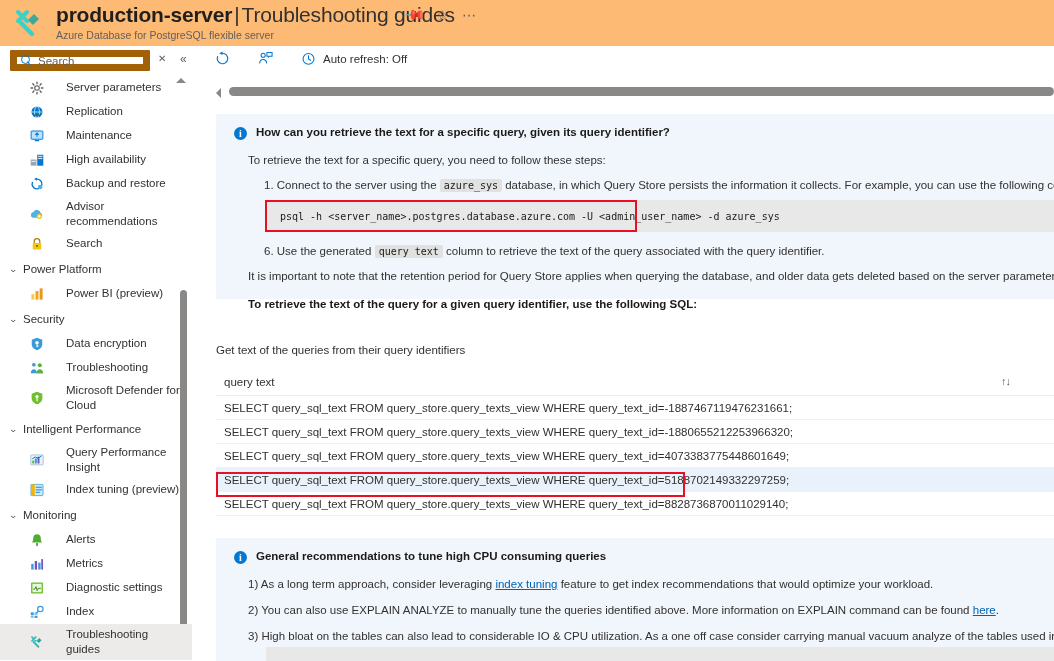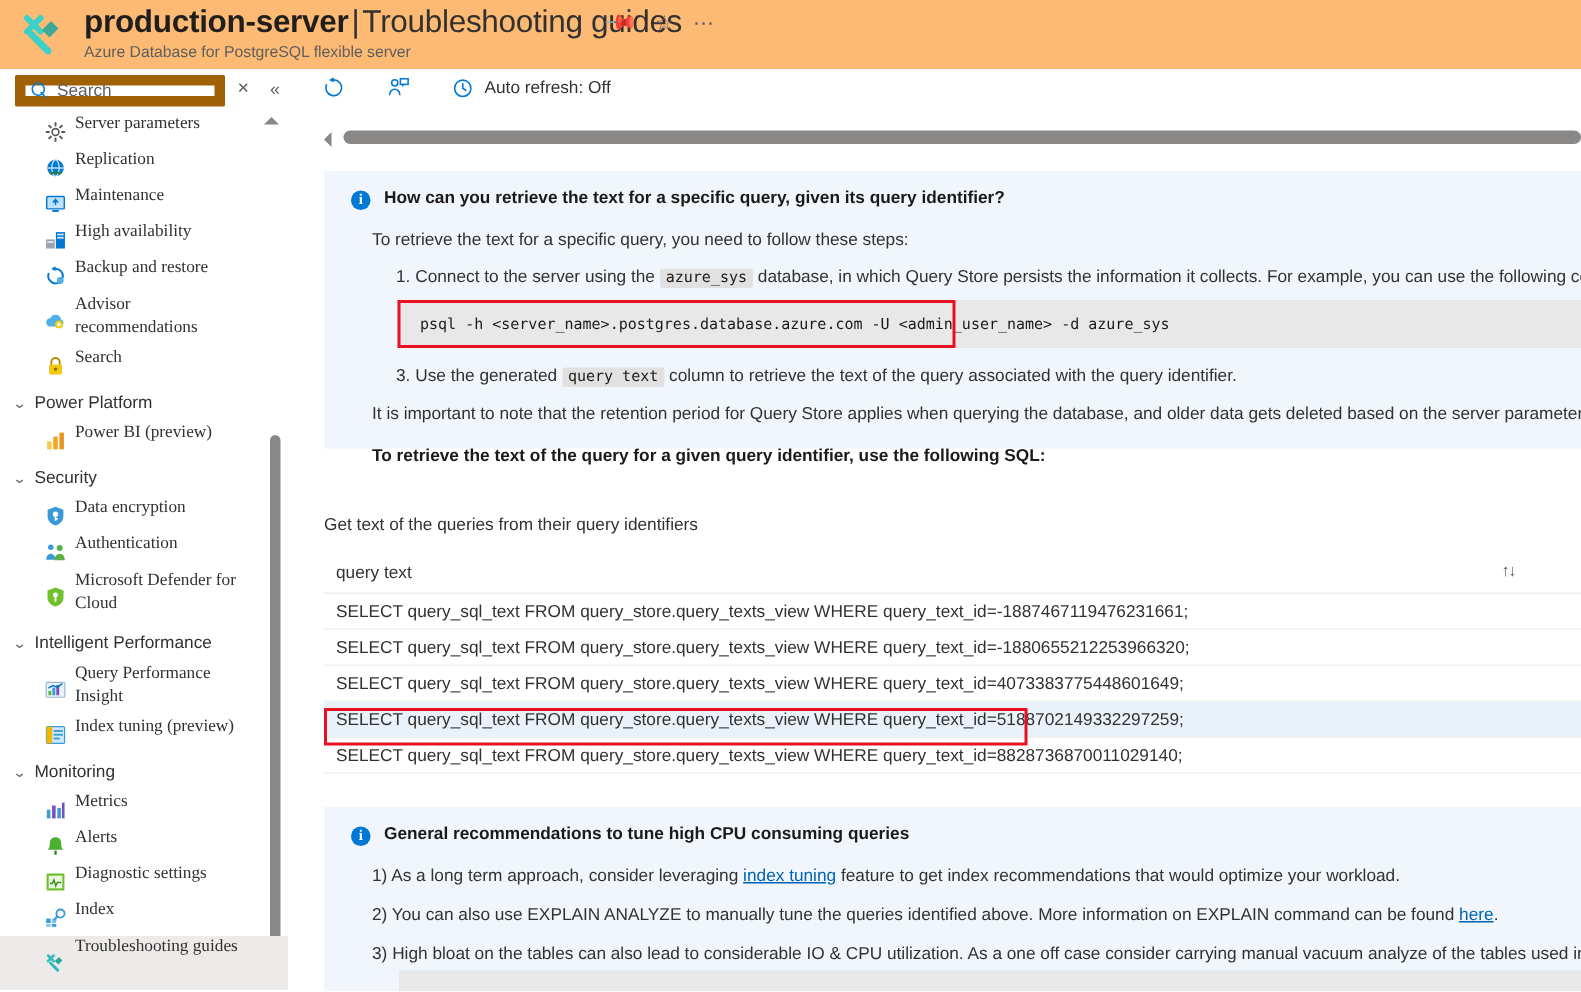--- a/index.html
+++ b/index.html
@@ -38,21 +38,21 @@
   .searchbox input {
     border:0; outline:0; font-size:11.5px; color:#323130; width:112px;
     font-family:"Liberation Sans", sans-serif; background:transparent;
   }
   .searchbox input::placeholder { color:#605e5c; }
   .sr-x { position:absolute; left:158px; top:3px; font-size:10px; color:#605e5c; cursor:pointer; }
   .sr-coll { position:absolute; left:180px; top:2px; font-size:12px; color:#605e5c; cursor:pointer; }
 
   
   .sidebar { position:absolute; left:0; top:76px; width:192px; height:585px; background:#fff; overflow:hidden; }
-  .nav-item { position:relative; height:24px; display:flex; padding-left:28px; cursor:pointer; font-size:11.5px; color:#323130;font-family:Liberation Serif, serif; }
+  .nav-item { position:relative; height:24px; display:flex; align-items:center; padding-left:44px; cursor:pointer; font-size:11.5px; color:#323130; }
   .nav-item.two { height:36px; }
   .nav-item.sel { background:#edebe9; }
   .nav-item .nico { position:absolute; left:30px; top:50%; transform:translateY(-50%); width:14px; height:14px; }
   .nav-item .nlbl { margin-left:22px; line-height:1.15; }
   .nav-group { height:26px; display:flex; align-items:center; padding-left:10px; font-size:11.5px; color:#323130; cursor:pointer; }
   .chev { display:inline-block; width:13px; color:#605e5c; font-size:9px; transform:scaleX(1.25); }
   .sb-scroll-up { position:absolute; right:6px; top:2px; width:0;height:0;border-left:5px solid transparent;border-right:5px solid transparent;border-bottom:5px solid #8a8886; }
   .sb-track { position:absolute; right:5px; top:214px; width:7px; height:360px; background:#8a8886; border-radius:4px; }
 
   
@@ -257,21 +257,21 @@
         </div>
         <div class="nav-item">
           <span class="nico">
             <svg class="ic" viewBox="0 0 16 16">
               <circle cx="4.4" cy="4.3" r="2.1" fill="#3a9ad9"></circle>
               <path d="M0.9 13.9c0-2.6 1.6-4.5 3.5-4.5s3.5 1.9 3.5 4.5z" fill="#3a9ad9"></path>
               <circle cx="11.2" cy="4.9" r="2.3" fill="#5bb441"></circle>
               <path d="M7.3 14.2c0-2.8 1.7-4.9 3.9-4.9s3.9 2.1 3.9 4.9z" fill="#5bb441"></path>
             </svg>
           </span>
-          <span class="nlbl">Authentication</span>
+          <span class="nlbl">Troubleshooting</span>
         </div>
         <div class="nav-item two">
           <span class="nico">
             <svg class="ic" viewBox="0 0 16 16">
               <path d="M8 0.8 L14.1 3.1v5.2c0 3.5-2.8 6-6.1 6.9-3.3-.9-6.1-3.4-6.1-6.9V3.1z" fill="#6fbf2f"></path>
               <circle cx="8" cy="6.4" r="1.9" fill="#fff"></circle>
               <path d="M8 8.1v3.5" stroke="#fff" stroke-width="1.4"></path>
             </svg>
           </span>
           <span class="nlbl" style="white-space: normal; width: 118px; font-size: 11.5px; line-height: 1.3;">Microsoft Defender for Cloud</span>
@@ -304,36 +304,36 @@
           </span>
           <span class="nlbl">Index tuning (preview)</span>
         </div>
         <div class="nav-group">
           <span class="chev">⌄</span>
           <span>Monitoring</span>
         </div>
         <div class="nav-item">
           <span class="nico">
             <svg class="ic" viewBox="0 0 16 16">
+              <path d="M8 1.3c2.6 0 4.3 1.8 4.3 4.4 0 3.3.9 4.4 1.6 5.2H2.1c.7-.8 1.6-1.9 1.6-5.2 0-2.6 1.7-4.4 4.3-4.4z" fill="#4caf32"></path>
+              <rect x="7.2" y="11.5" width="1.7" height="3.2" fill="#2e7d1a"></rect>
+            </svg>
+          </span>
+          <span class="nlbl">Alerts</span>
+        </div>
+        <div class="nav-item">
+          <span class="nico">
+            <svg class="ic" viewBox="0 0 16 16">
               <rect x="1.4" y="7.8" width="2.7" height="6.6" fill="#3a9ad9"></rect>
               <rect x="5.4" y="4.6" width="2.7" height="9.8" fill="#7a4fbd"></rect>
               <rect x="9.4" y="6.4" width="2.7" height="8" fill="#3a9ad9"></rect>
               <rect x="12.9" y="2.4" width="2" height="12" fill="#7a4fbd"></rect>
             </svg>
           </span>
           <span class="nlbl">Metrics</span>
-        </div>
-        <div class="nav-item">
-          <span class="nico">
-            <svg class="ic" viewBox="0 0 16 16">
-              <path d="M8 1.3c2.6 0 4.3 1.8 4.3 4.4 0 3.3.9 4.4 1.6 5.2H2.1c.7-.8 1.6-1.9 1.6-5.2 0-2.6 1.7-4.4 4.3-4.4z" fill="#4caf32"></path>
-              <rect x="7.2" y="11.5" width="1.7" height="3.2" fill="#2e7d1a"></rect>
-            </svg>
-          </span>
-          <span class="nlbl">Alerts</span>
         </div>
         <div class="nav-item">
           <span class="nico">
             <svg class="ic" viewBox="0 0 16 16">
               <rect x="1.2" y="1.6" width="13.6" height="12.8" rx="0.9" fill="#6fbf2f"></rect>
               <rect x="2.8" y="3.2" width="10.4" height="9.6" fill="#eaf7e0"></rect>
               <path d="M3.6 9.2 L5.6 9.2 L6.8 6.4 L8.2 11 L9.4 8.4 L12.4 8.4" stroke="#3a8f1a" stroke-width="1.1" fill="none"></path>
             </svg>
           </span>
           <span class="nlbl">Diagnostic settings</span>
@@ -379,21 +379,21 @@
       <div class="ptxt" style="left:32px;top:40px;">To retrieve the text for a specific query, you need to follow these steps:</div>
       <div class="ptxt" style="left:48px;top:65px;">
         <span>1. Connect to the server using the</span>
         <span class="codein">azure_sys</span>
         <span>database, in which Query Store persists the information it collects. For example, you can use the following command:</span>
       </div>
       <div class="codeblk" style="top:86px;">
         <code>psql -h &lt;server_name&gt;.postgres.database.azure.com -U &lt;admin_user_name&gt; -d azure_sys</code>
       </div>
       <div class="ptxt" style="left:48px;top:131px;">
-        <span>3. Use the generated</span>
+        <span>6. Use the generated</span>
         <span class="codein">query text</span>
         <span>column to retrieve the text of the query associated with the query identifier.</span>
       </div>
       <div class="ptxt" style="left:32px;top:156px;">
         <span>It is important to note that the retention period for Query Store applies when querying the database, and older data gets deleted based on the server parameter</span>
         
       </div>
       <div class="ptxt b" style="left:32px;top:184px;">To retrieve the text of the query for a given query identifier, use the following SQL:</div>
     </div>
 

